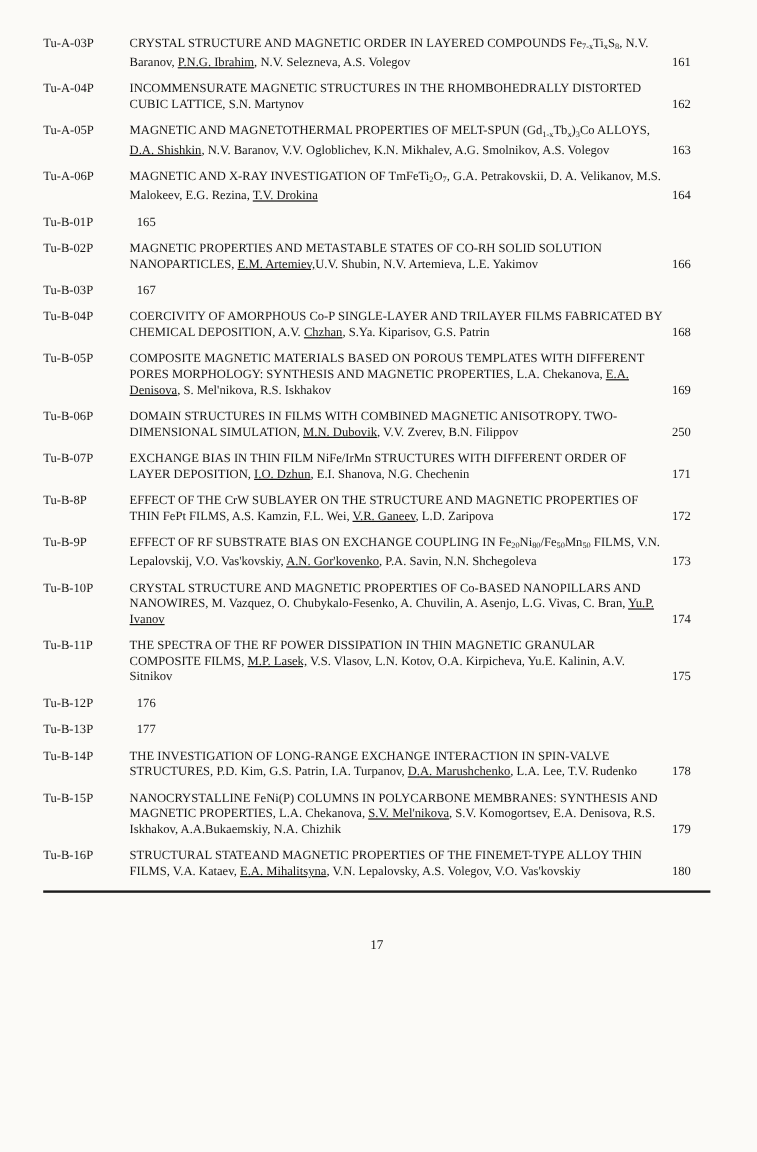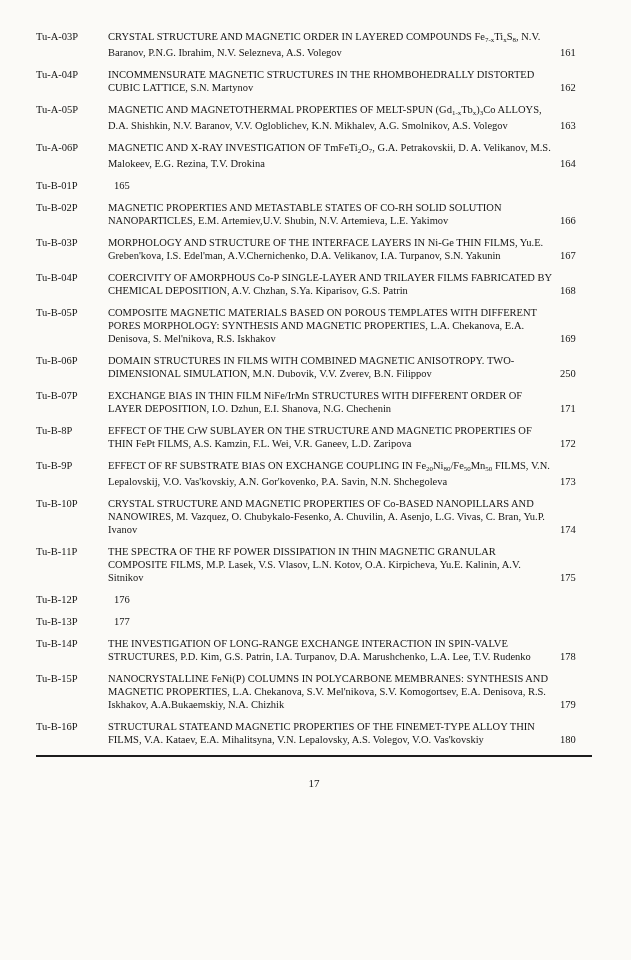--- a/index.html
+++ b/index.html
@@ -40,32 +40,33 @@
     flex: 1 1 auto;
     align-self: flex-end;
     padding-left: 6px;
     white-space: nowrap;
   }
   .sub {
     font-size: 0.66em;
     vertical-align: -0.28em;
   }
   .u {
+    text-decoration: underline;
     text-underline-offset: 1px;
   }
   .footer-rule {
     width: 556px;
     height: 2.5px;
     background: #1c1c1c;
     margin-top: 8px;
   }
   .footer-pagenum {
     width: 556px;
     text-align: center;
-    margin-top: 20px;
+    margin-top: 38px;
     font-size: 11px;
   }
 </style>
 </head>
 <body>
 
 <div class="page">
 
   <div class="toc-list">
   <div class="entry">
@@ -98,21 +99,20 @@
   </div>
 
   <div class="entry">
     <div class="code">Tu-B-02P</div>
     <div class="text"><span>MAGNETIC PROPERTIES AND METASTABLE STATES OF CO-RH SOLID SOLUTION NANOPARTICLES, </span><span class="u">E.M. Artemiev,</span><span>U.V. Shubin, N.V. Artemieva, L.E. Yakimov</span></div>
     <div class="pageno">166</div>
   </div>
 
   <div class="entry">
     <div class="code">Tu-B-03P</div>
-    <div class="text"><span>MORPHOLOGY AND STRUCTURE OF THE INTERFACE LAYERS IN Ni-Ge THIN FILMS, Yu.E. Greben'kova, I.S. Edel'man, </span><span class="u">A.V.Chernichenko</span><span>, D.A. Velikanov, I.A. Turpanov, S.N. Yakunin</span></div>
     <div class="pageno">167</div>
   </div>
 
   <div class="entry">
     <div class="code">Tu-B-04P</div>
     <div class="text"><span>COERCIVITY OF AMORPHOUS Co-P SINGLE-LAYER AND TRILAYER FILMS FABRICATED BY CHEMICAL DEPOSITION, A.V. </span><span class="u">Chzhan</span><span>, S.Ya. Kiparisov, G.S. Patrin</span></div>
     <div class="pageno">168</div>
   </div>
 
   <div class="entry">

